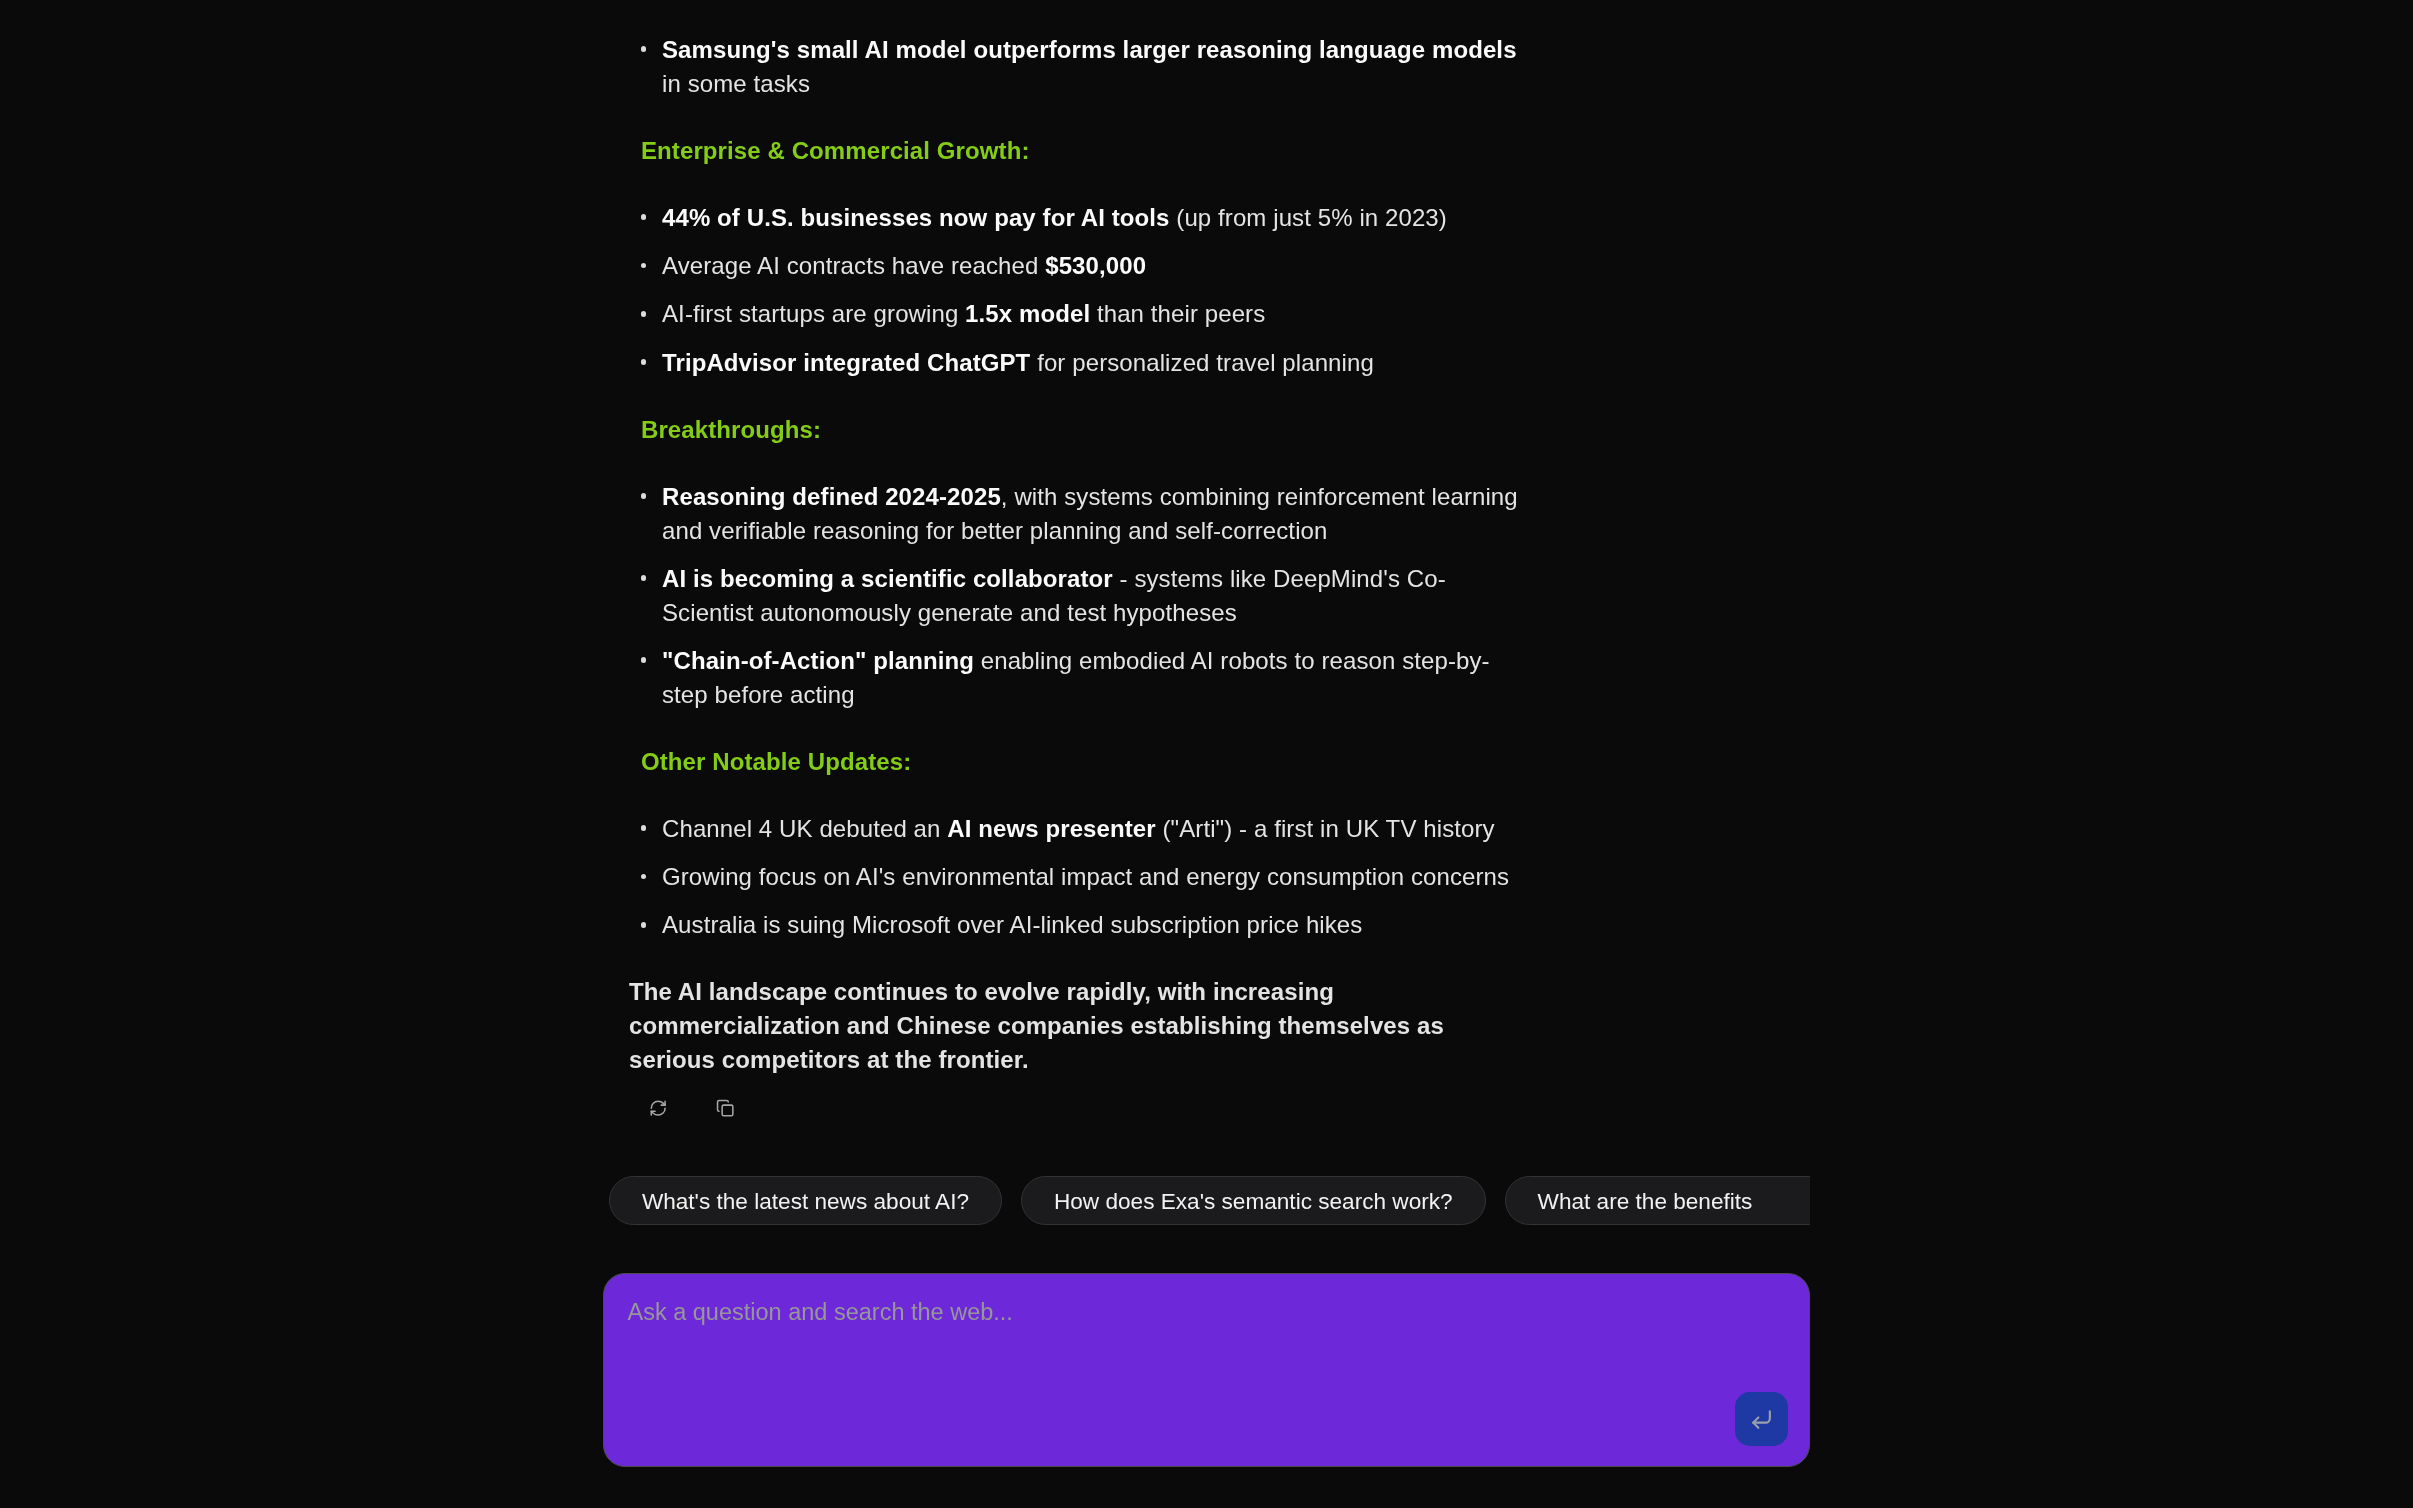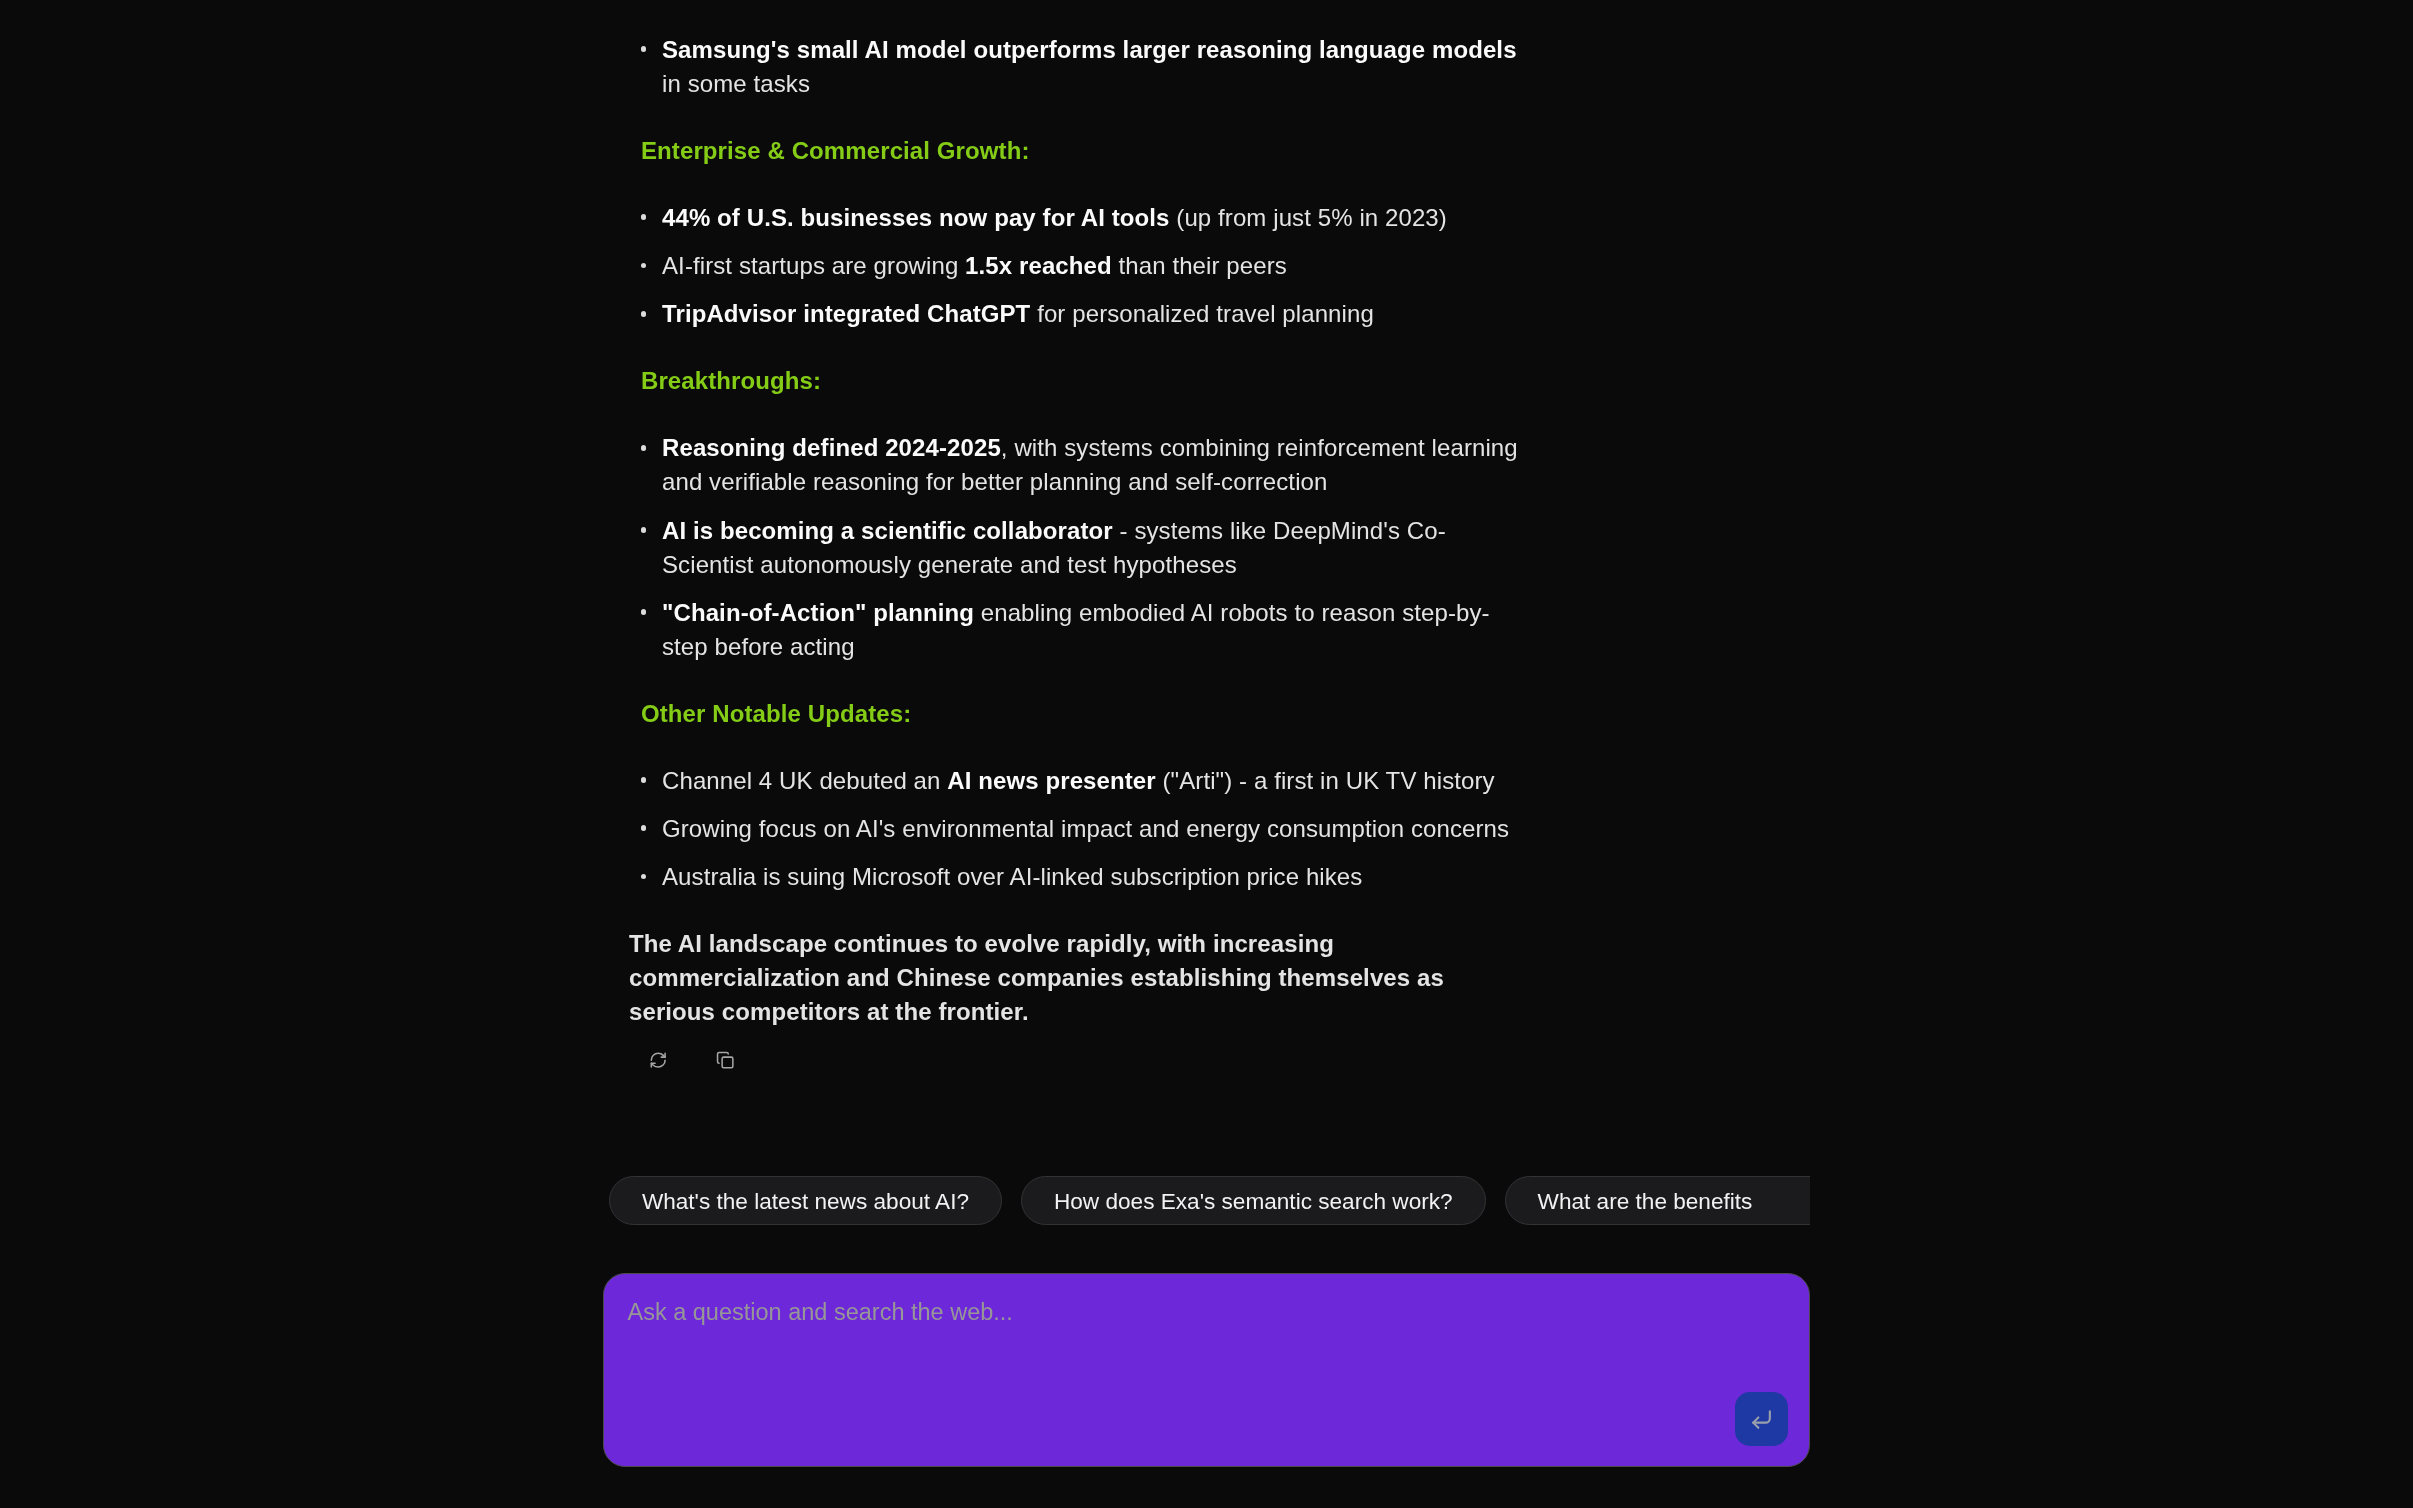--- a/index.html
+++ b/index.html
@@ -79,21 +79,22 @@
 <div class="column">
 
   <div class="message">
     <div id="message-blocks">
         <ul class="md-list">
           <li><span class="b">Samsung's small AI model outperforms larger reasoning language models</span><span> in some tasks</span></li>
         </ul>
         <div class="md-heading">Enterprise &amp; Commercial Growth:</div>
         <ul class="md-list">
           <li><span class="b">44% of U.S. businesses now pay for AI tools</span><span> (up from just 5% in 2023)</span></li>
-          <li><span>AI-first startups are growing </span><span class="b">1.5x reached</span><span> than their peers</span></li>
+          <li><span>Average AI contracts have reached </span><span class="b">$530,000</span></li>
+          <li><span>AI-first startups are growing </span><span class="b">1.5x model</span><span> than their peers</span></li>
           <li><span class="b">TripAdvisor integrated ChatGPT</span><span> for personalized travel planning</span></li>
         </ul>
         <div class="md-heading">Breakthroughs:</div>
         <ul class="md-list">
           <li><span class="b">Reasoning defined 2024-2025</span><span>, with systems combining reinforcement learning and verifiable reasoning for better planning and self-correction</span></li>
           <li><span class="b">AI is becoming a scientific collaborator</span><span> - systems like DeepMind's Co-Scientist autonomously generate and test hypotheses</span></li>
           <li><span class="b">"Chain-of-Action" planning</span><span> enabling embodied AI robots to reason step-by-step before acting</span></li>
         </ul>
         <div class="md-heading">Other Notable Updates:</div>
         <ul class="md-list">

